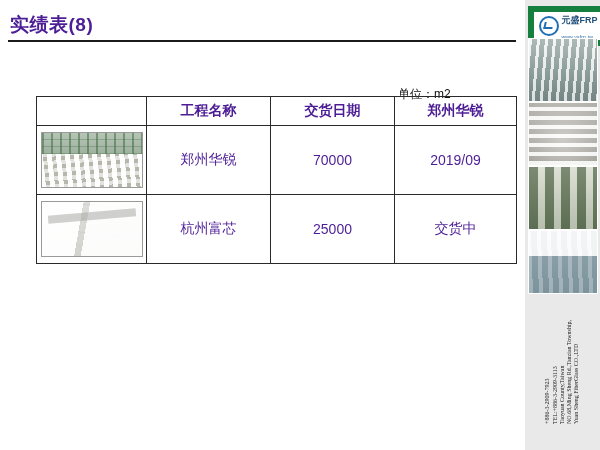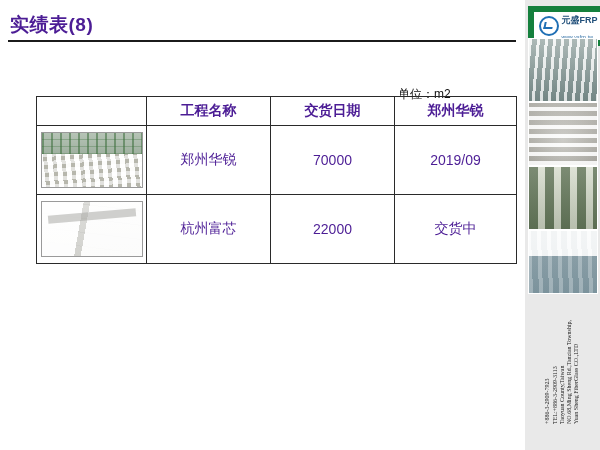--- a/index.html
+++ b/index.html
@@ -307,21 +307,21 @@
         </td>
         <td>郑州华锐</td>
         <td>70000</td>
         <td>2019/09</td>
       </tr>
       <tr>
         <td class="cell-img">
           <div class="thumb t4"></div>
         </td>
         <td>杭州富芯</td>
-        <td>22000</td>
+        <td>25000</td>
         <td>交货中</td>
       </tr>
     </tbody>
   </table>
 </div>
 
 <div class="right-panel"></div>
 
 <div class="logo-box">
   <span class="logo-mark"></span>

